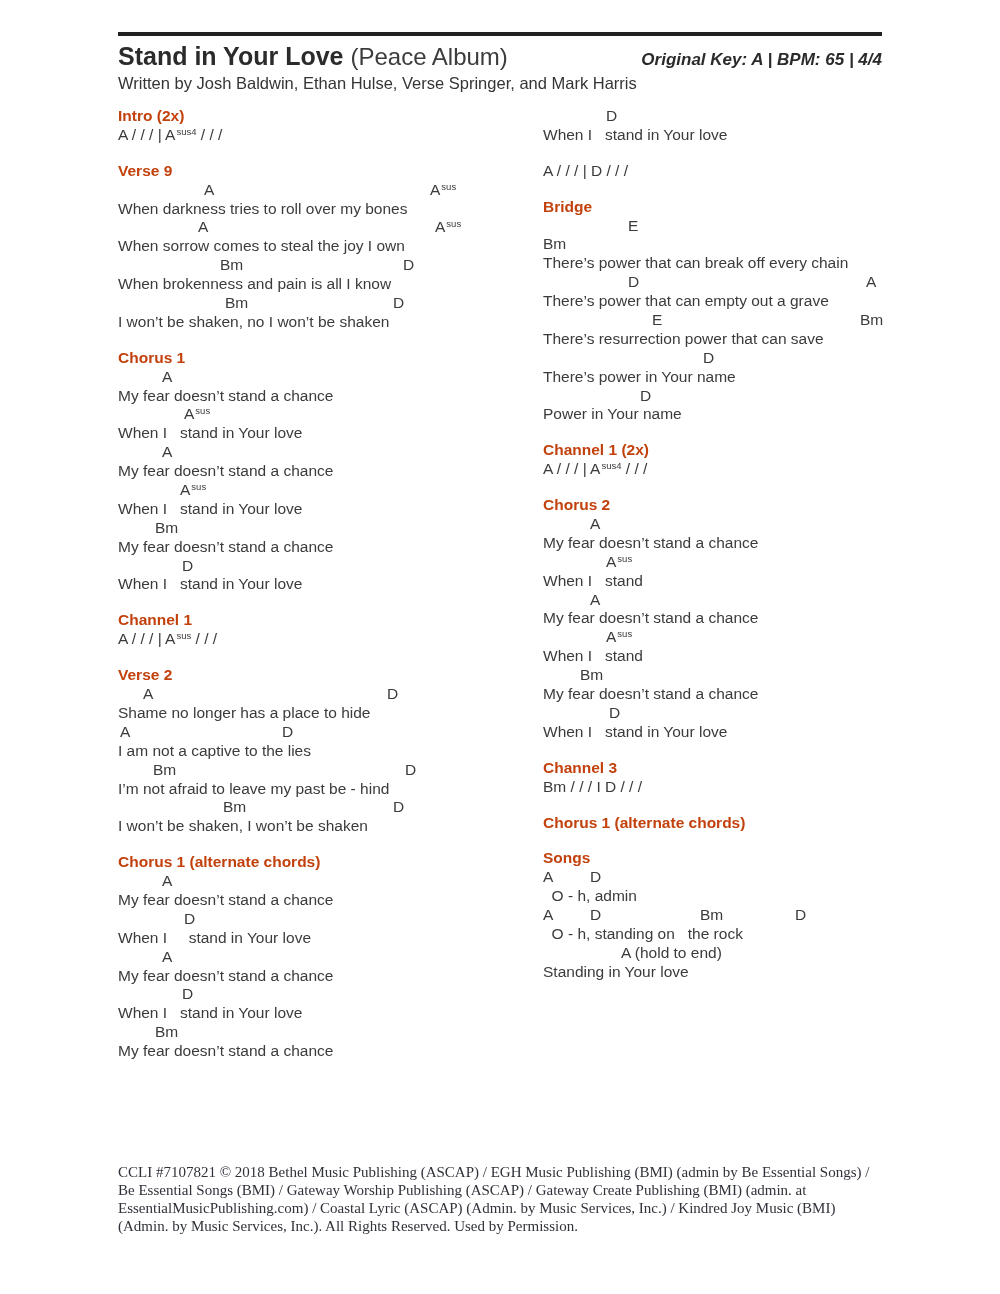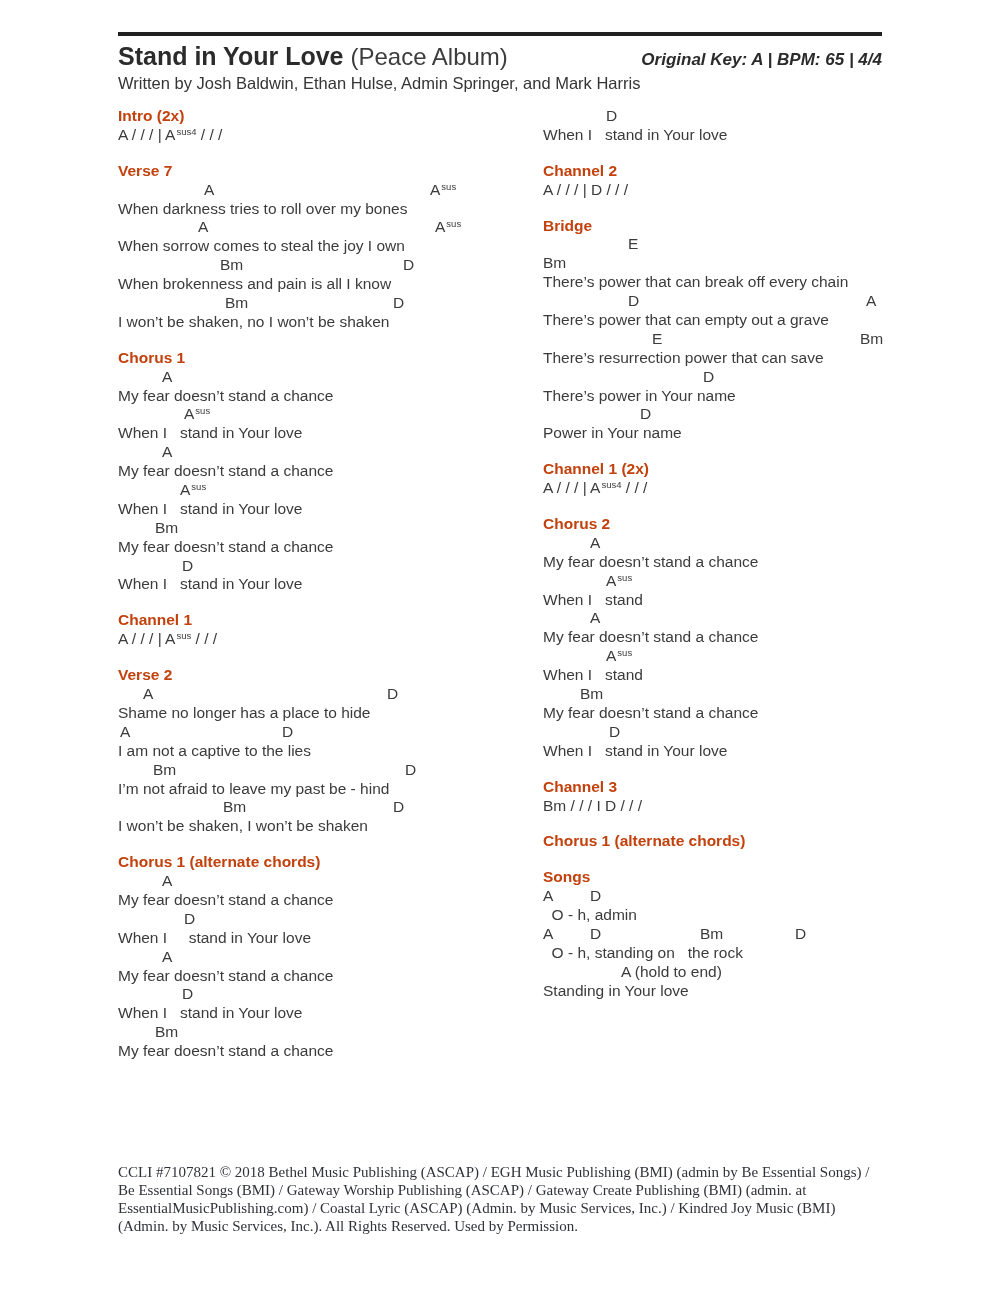--- a/index.html
+++ b/index.html
@@ -61,30 +61,30 @@
 
   <div class="rule"></div>
 
   <div class="title-row">
     <div>
       <span class="song-title">Stand in Your Love </span><span class="song-subtitle">(Peace Album)</span>
     </div>
     <span class="song-meta">Original Key: A | BPM: 65 | 4/4</span>
   </div>
 
-  <div class="byline">Written by Josh Baldwin, Ethan Hulse, Admin Springer, and Mark Harris</div>
+  <div class="byline">Written by Josh Baldwin, Ethan Hulse, Verse Springer, and Mark Harris</div>
 
   <div class="chart">
     <div class="col col-left" id="col-left">
         <section class="section">
           <div class="line heading">Intro (2x)</div>
           <div class="line prog">A / / / | A<sup>sus4</sup> / / /</div>
         </section>
         <section class="section">
-          <div class="line heading">Verse 7</div>
+          <div class="line heading">Verse 9</div>
           <div class="line chords"><span class="chord" style="left: 86px;">A</span><span class="chord" style="left: 312px;">A<sup>sus</sup></span></div>
           <div class="line lyric">When darkness tries to roll over my bones</div>
           <div class="line chords"><span class="chord" style="left: 80px;">A</span><span class="chord" style="left: 317px;">A<sup>sus</sup></span></div>
           <div class="line lyric">When sorrow comes to steal the joy I own</div>
           <div class="line chords"><span class="chord" style="left: 102px;">Bm</span><span class="chord" style="left: 285px;">D</span></div>
           <div class="line lyric">When brokenness and pain is all I know</div>
           <div class="line chords"><span class="chord" style="left: 107px;">Bm</span><span class="chord" style="left: 275px;">D</span></div>
           <div class="line lyric">I won’t be shaken, no I won’t be shaken</div>
         </section>
         <section class="section">
@@ -130,21 +130,20 @@
           <div class="line chords"><span class="chord" style="left: 37px;">Bm</span></div>
           <div class="line lyric">My fear doesn’t stand a chance</div>
         </section>
       </div>
     <div class="col col-right" id="col-right">
         <section class="section">
           <div class="line chords"><span class="chord" style="left: 63px;">D</span></div>
           <div class="line lyric">When I   stand in Your love</div>
         </section>
         <section class="section">
-          <div class="line heading">Channel 2</div>
           <div class="line prog">A / / / | D / / /</div>
         </section>
         <section class="section">
           <div class="line heading">Bridge</div>
           <div class="line chords"><span class="chord" style="left: 85px;">E</span></div>
           <div class="line chords"><span class="chord" style="left: 0px;">Bm</span></div>
           <div class="line lyric">There’s power that can break off every chain</div>
           <div class="line chords"><span class="chord" style="left: 85px;">D</span><span class="chord" style="left: 323px;">A</span></div>
           <div class="line lyric">There’s power that can empty out a grave</div>
           <div class="line chords"><span class="chord" style="left: 109px;">E</span><span class="chord" style="left: 317px;">Bm</span></div>

